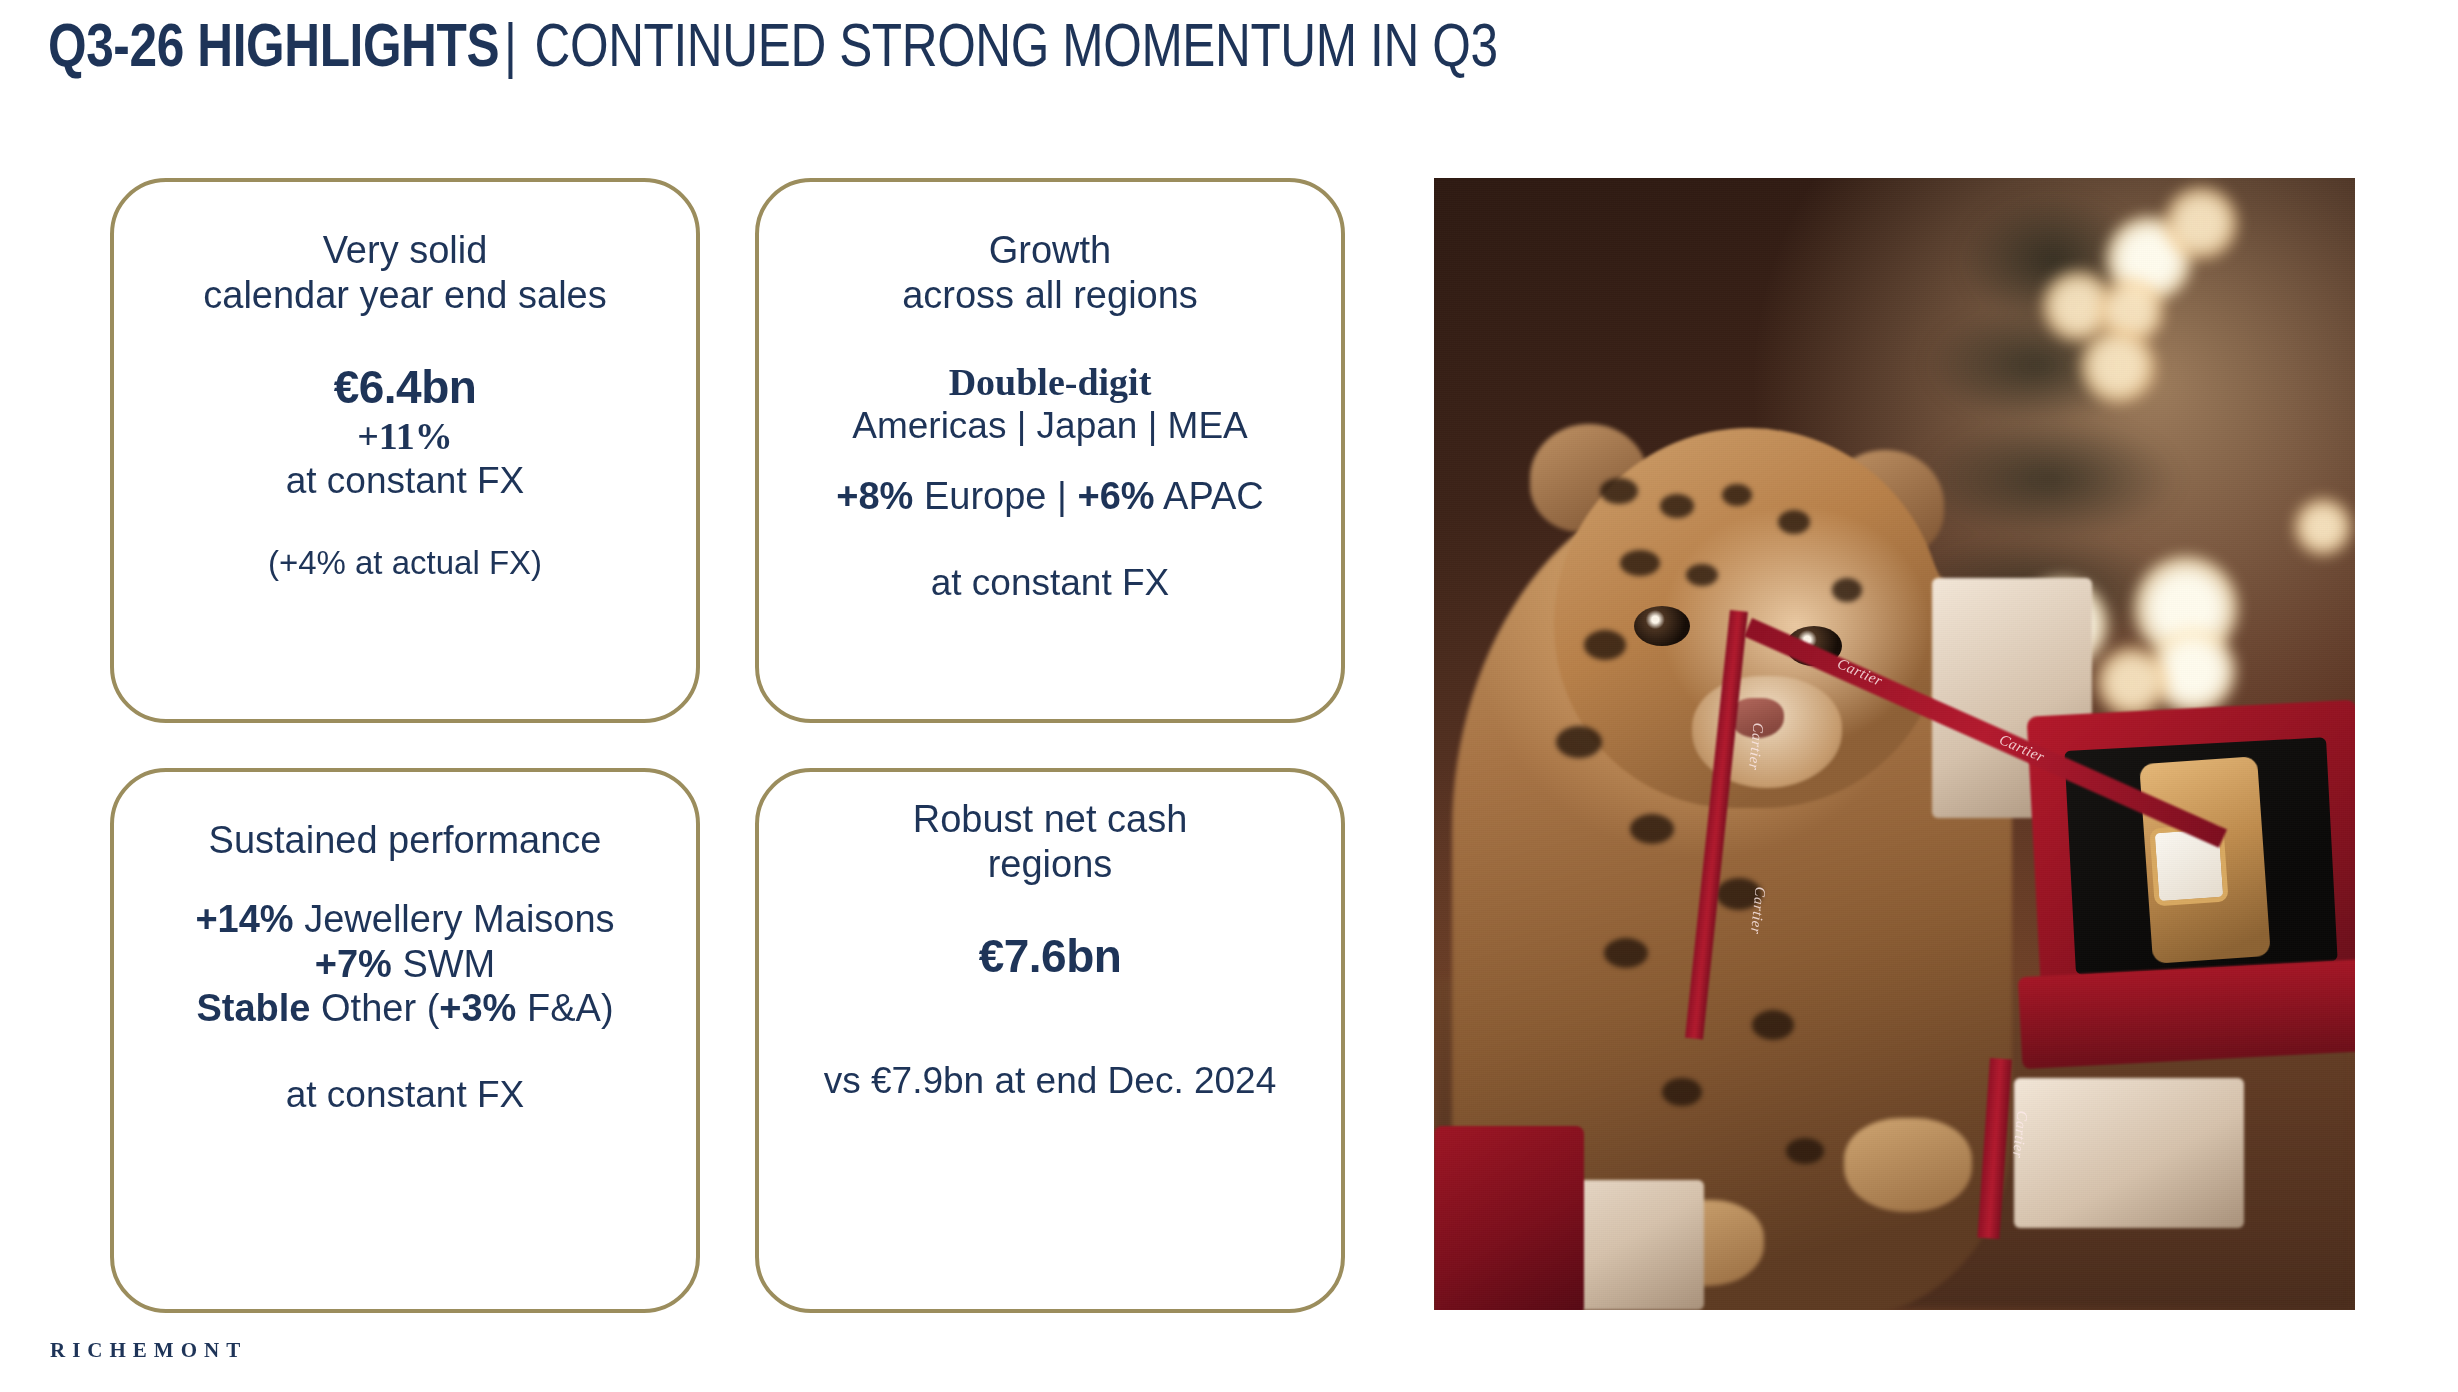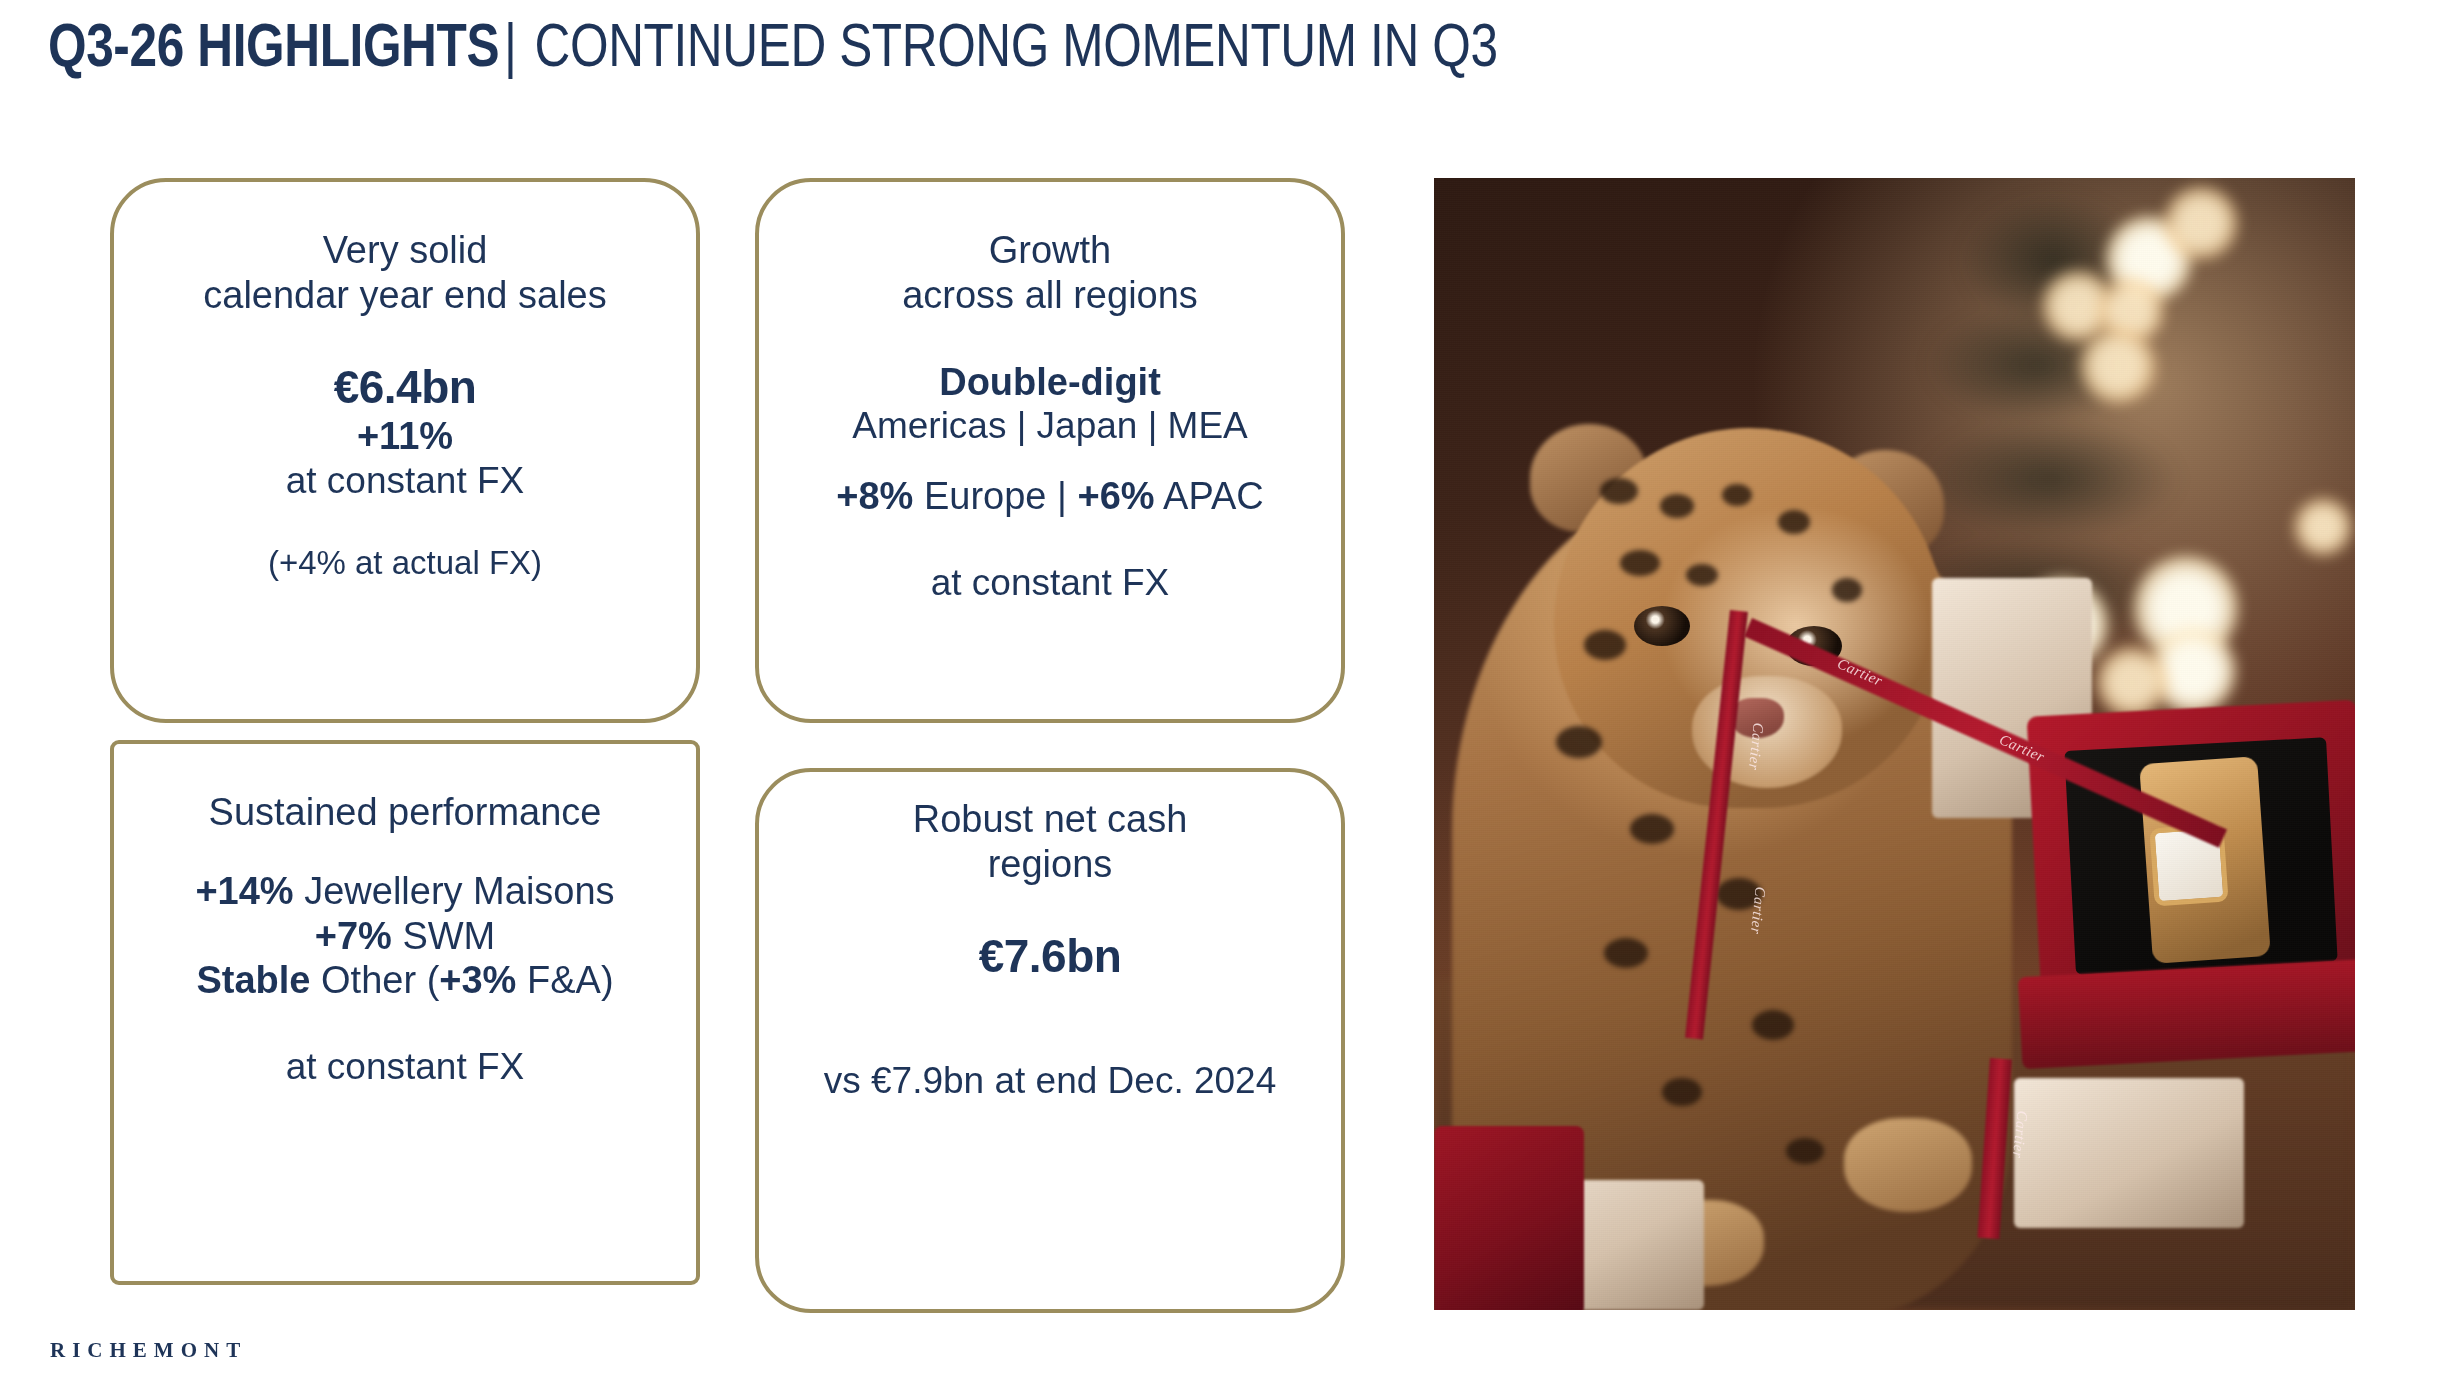--- a/index.html
+++ b/index.html
@@ -34,27 +34,27 @@
     border-radius:56px;
     background:#fff;
     display:flex;
     flex-direction:column;
     align-items:center;
     color:#1e3458;
     text-align:center;
   }
   .card.c1 { left:110px;  top:178px; width:590px; height:545px; }
   .card.c2 { left:755px;  top:178px; width:590px; height:545px; }
-  .card.c3 { left:110px;  top:740px; width:590px; height:545px;border-radius:9px; }
+  .card.c3 { left:110px;  top:768px; width:590px; height:545px; }
   .card.c4 { left:755px;  top:768px; width:590px; height:545px; }
 
   .ln { white-space:nowrap; line-height:1.18; }
   .head   { font-size:38px; font-weight:normal; }
   .big    { font-size:46px; font-weight:bold; letter-spacing:-0.5px; }
-  .mid    { font-size:38px; font-weight:bold; }
+  .mid    { font-size:38px; font-weight:bold;font-family:Liberation Serif, serif; }
   .reg    { font-size:37px; font-weight:normal; }
   .small  { font-size:33px; font-weight:normal; }
   .mixed  { font-size:38px; font-weight:normal;text-align:right; }
   .mixed b{ font-weight:bold; }
   .sp-a { height:34px; }
   .sp-b { height:42px; }
   .sp-c { height:26px; }
   .pad-top-a { padding-top:46px; }
   .pad-top-b { padding-top:25px; }
 

